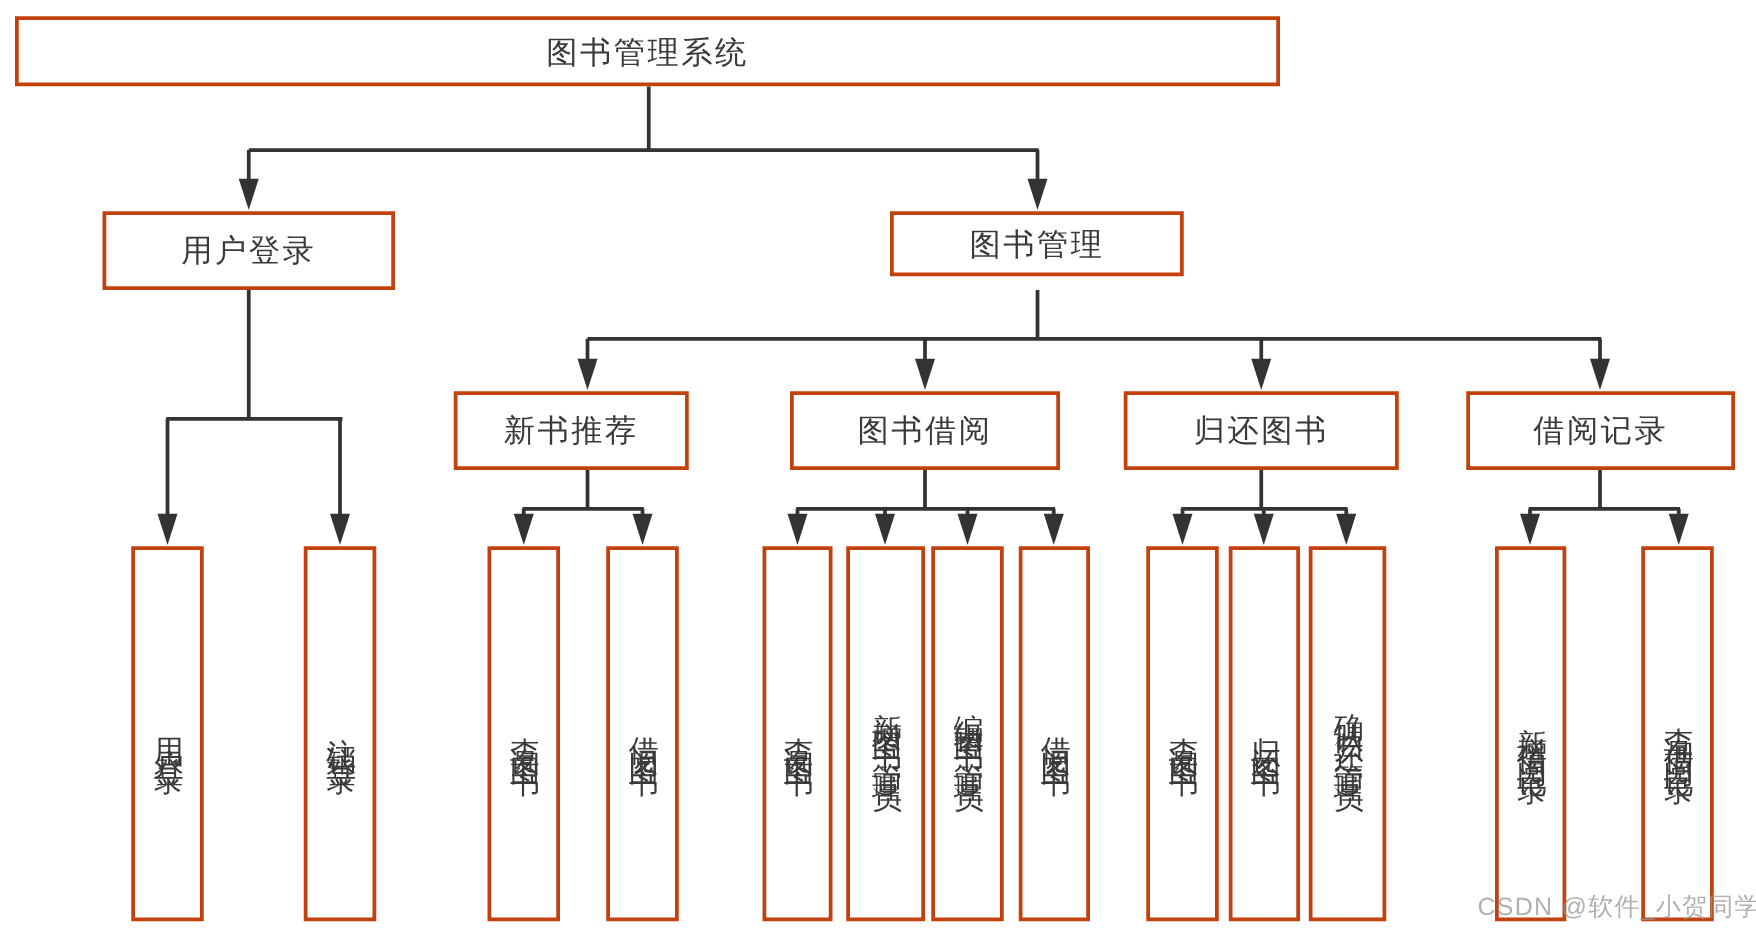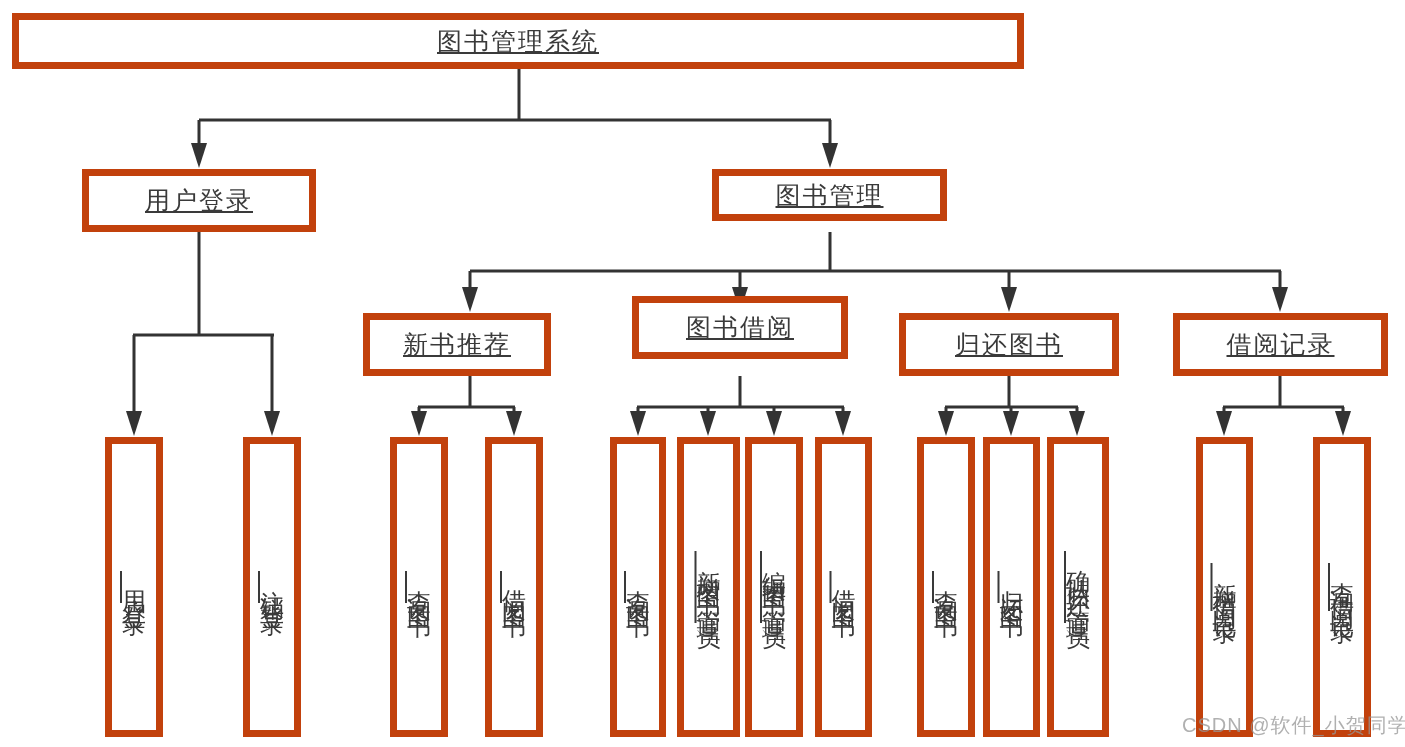--- a/index.html
+++ b/index.html
@@ -9,27 +9,26 @@
     height: 747px;
     background: #ffffff;
     font-family: "Liberation Sans", "DejaVu Sans", sans-serif;
     overflow: hidden;
   }
   .connectors { position: absolute; left: 0; top: 0; }
   .node {
     position: absolute;
     box-sizing: border-box;
     background: #ffffff;
-    border: 7px solid #c2410c;
+    border: 3px solid #c2410c;
     display: flex;
     align-items: center;
     justify-content: center;
     color: #3a3a3a;
     text-align: center;
-    text-decoration: underline;
   }
   .h { font-size: 25px; letter-spacing: 2px; }
   .v {
     writing-mode: vertical-rl;
     text-orientation: mixed;
     font-size: 24px;
     letter-spacing: 8px;
     line-height: 1;
   }
   .watermark {
@@ -109,21 +108,21 @@
       <polygon points="1343,436 1335,411 1351,411"></polygon>
     </g>
   </svg>
 
   <div class="node h" style="left:12px; top:13px; width:1012px; height:56px;">图书管理系统</div>
 
   <div class="node h" style="left:82px; top:169px; width:234px; height:63px;">用户登录</div>
   <div class="node h" style="left:712px; top:169px; width:235px; height:52px;">图书管理</div>
 
   <div class="node h" style="left:363px; top:313px; width:188px; height:63px;">新书推荐</div>
-  <div class="node h" style="left:632px; top:296px; width:216px; height:63px;">图书借阅</div>
+  <div class="node h" style="left:632px; top:313px; width:216px; height:63px;">图书借阅</div>
   <div class="node h" style="left:899px; top:313px; width:220px; height:63px;">归还图书</div>
   <div class="node h" style="left:1173px; top:313px; width:215px; height:63px;">借阅记录</div>
 
   <div class="node v" style="left:105px; top:437px; width:58px; height:300px;">用户登录</div>
   <div class="node v" style="left:243px; top:437px; width:58px; height:300px;">注销登录</div>
 
   <div class="node v" style="left:390px; top:437px; width:58px; height:300px;">查询图书</div>
   <div class="node v" style="left:485px; top:437px; width:58px; height:300px;">借阅图书</div>
 
   <div class="node v" style="left:610px; top:437px; width:56px; height:300px;">查询图书</div>

